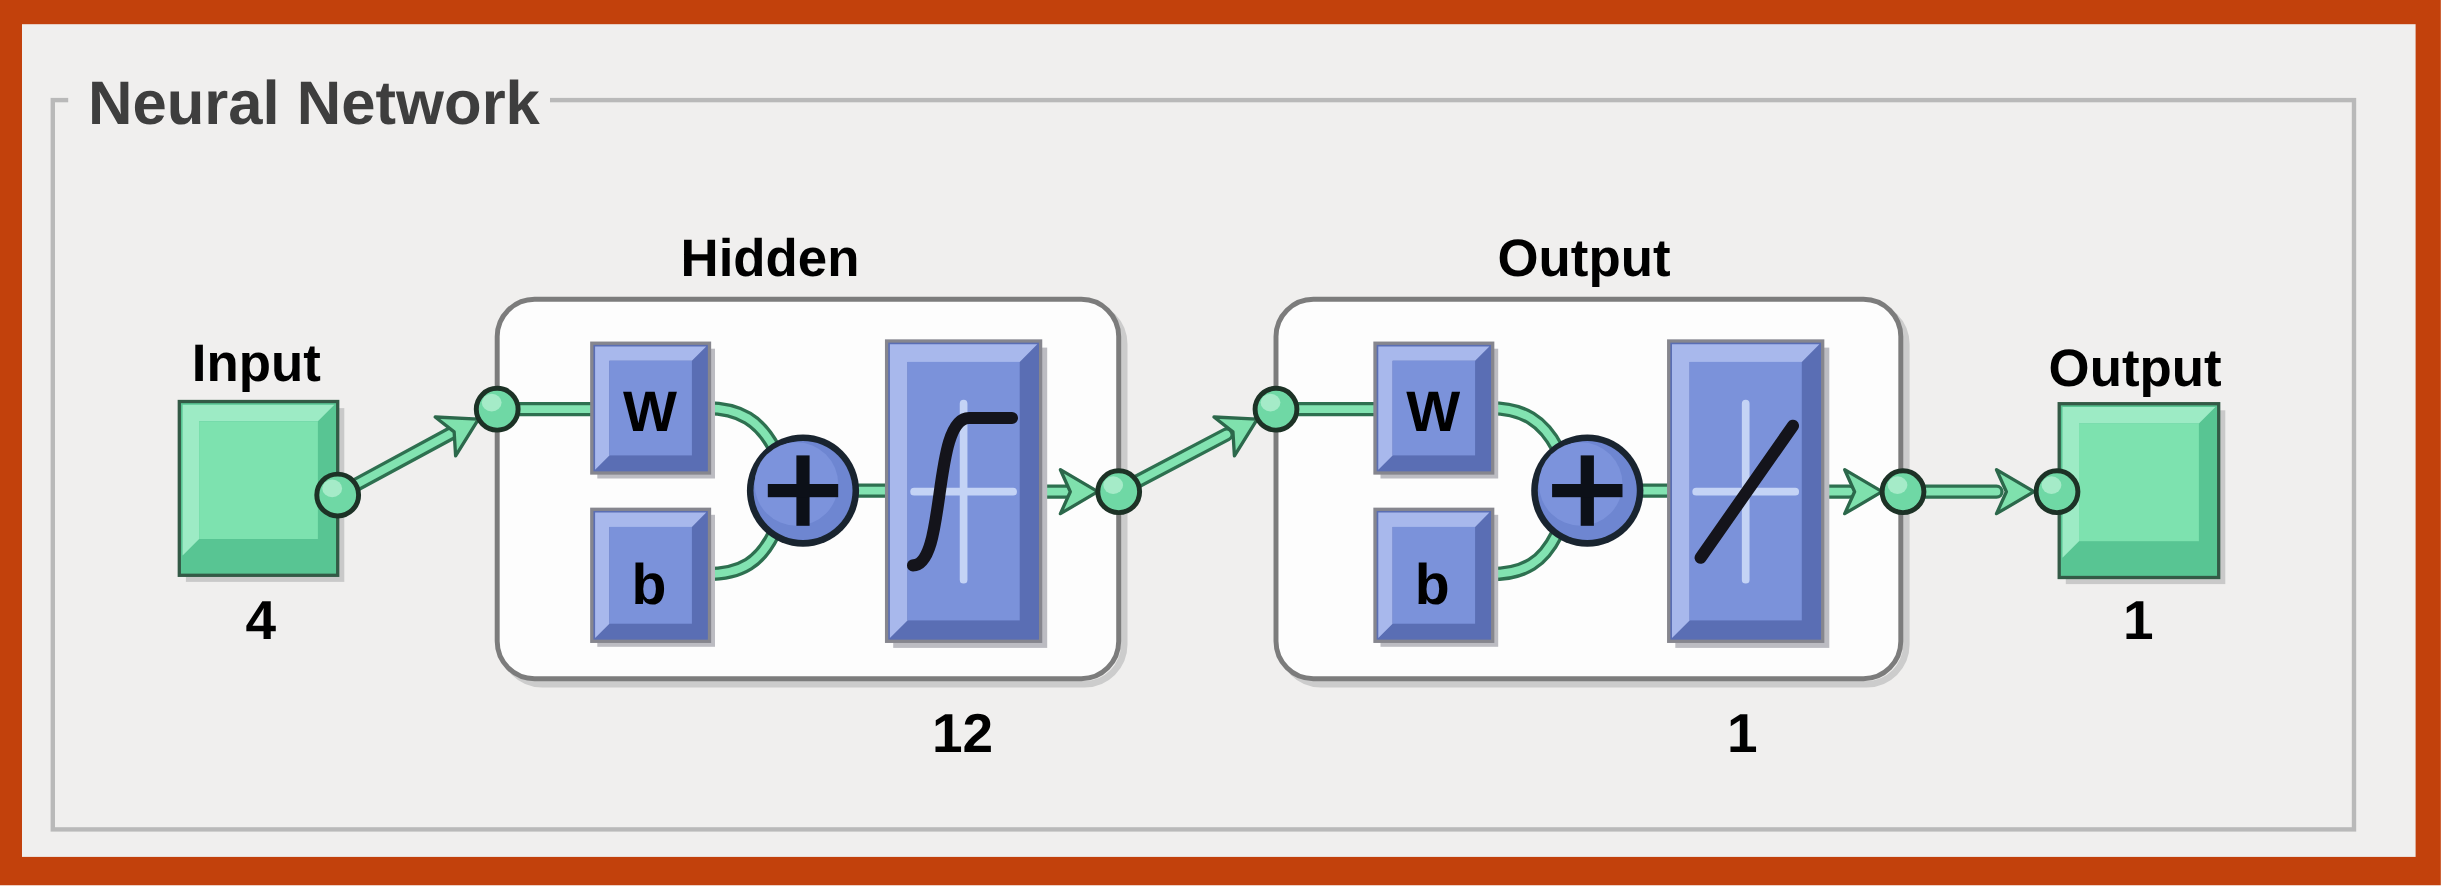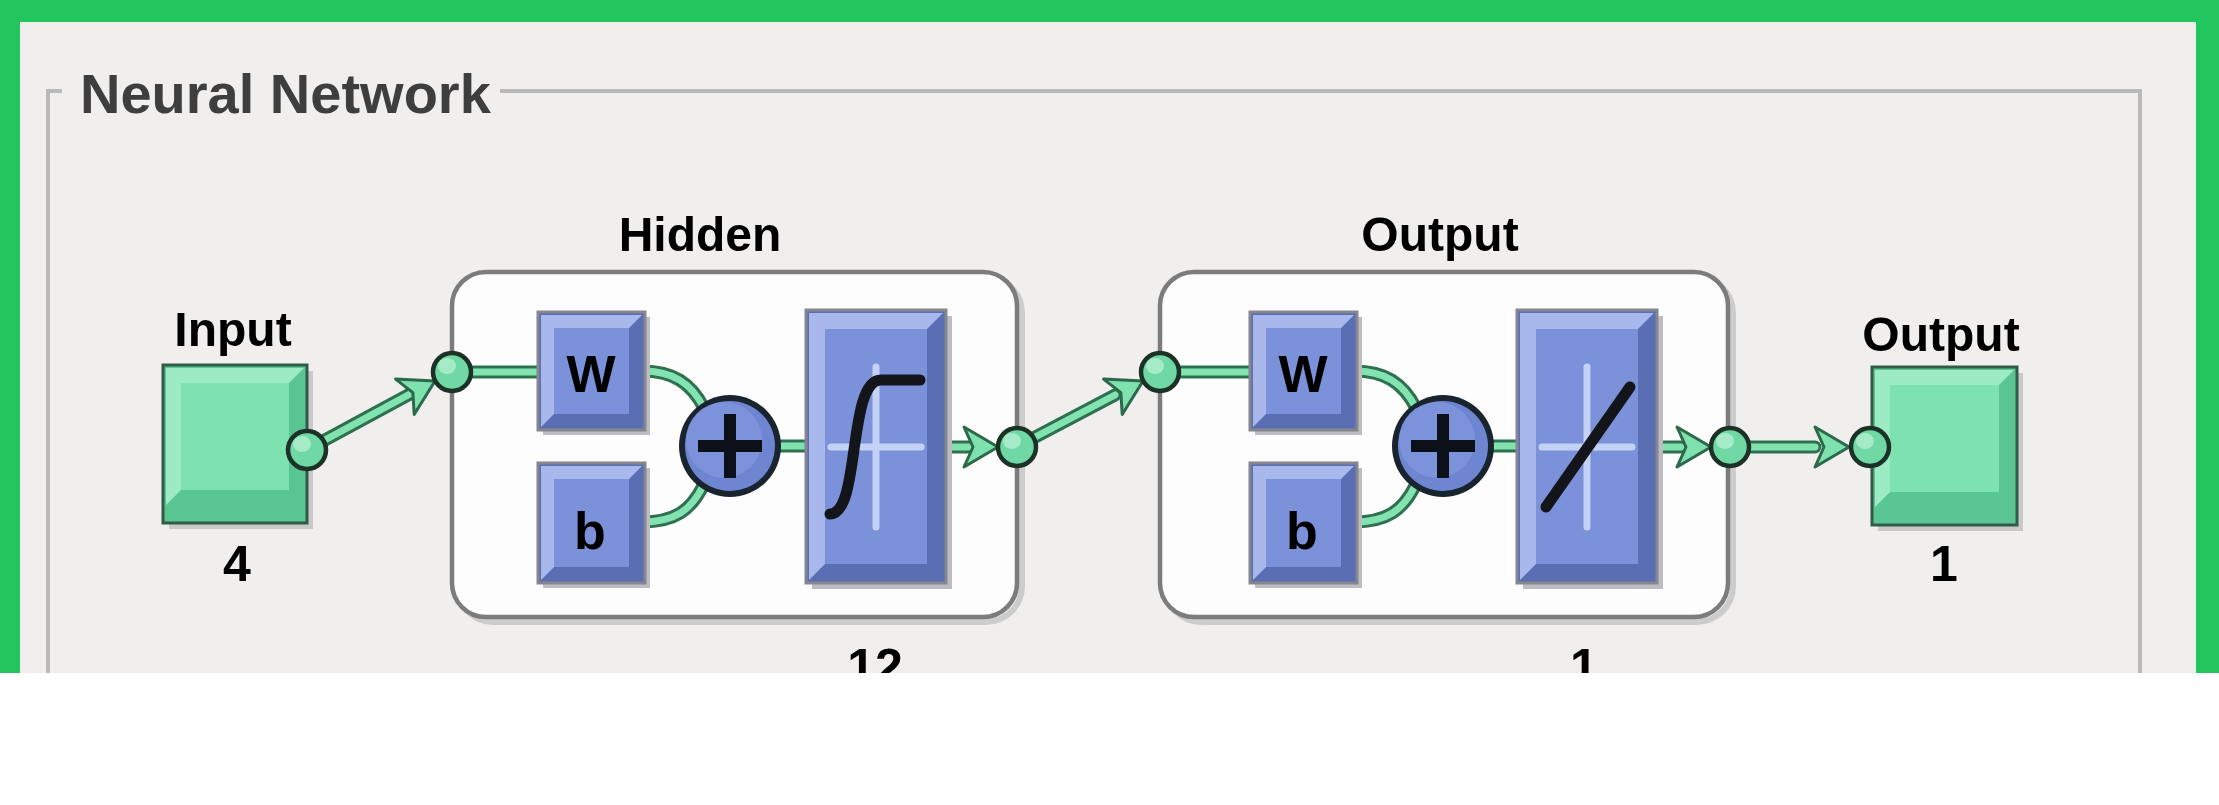--- a/index.html
+++ b/index.html
@@ -1,16 +1,16 @@
 <!DOCTYPE html>
 <html><head>
 <meta charset="utf-8">
 <style>
   html,body{margin:0;padding:0;background:#ffffff;}
-  .stage{position:relative;width:2219px;height:673px;background:#22c55e;overflow:hidden;}
+  .stage{position:relative;width:2219px;height:805px;background:#c2410c;overflow:hidden;}
   svg{position:absolute;left:0;top:0;}
   svg text{font-family:"Liberation Sans",sans-serif;font-weight:700;fill:#000000;}
   .title-text{font-size:56px;fill:#3e3e3e;}
   .lbl{font-size:48px;}
   .wb{font-size:52px;}
   .num{font-size:50px;}
   .mid{text-anchor:middle;}
   .conn-back{stroke:#2e7050;stroke-width:13;fill:none;stroke-linecap:round;}
   .conn-front{stroke:#82e3b1;stroke-width:7;fill:none;stroke-linecap:round;}
   .arrowhead{fill:#7fe1ad;stroke:#2c684b;stroke-width:3;stroke-linejoin:round;}

